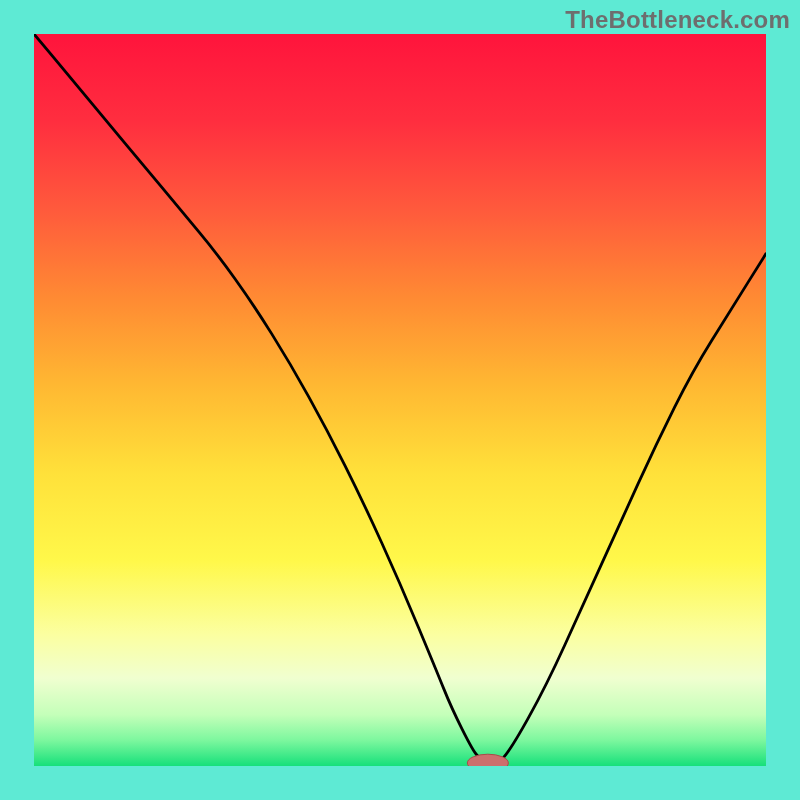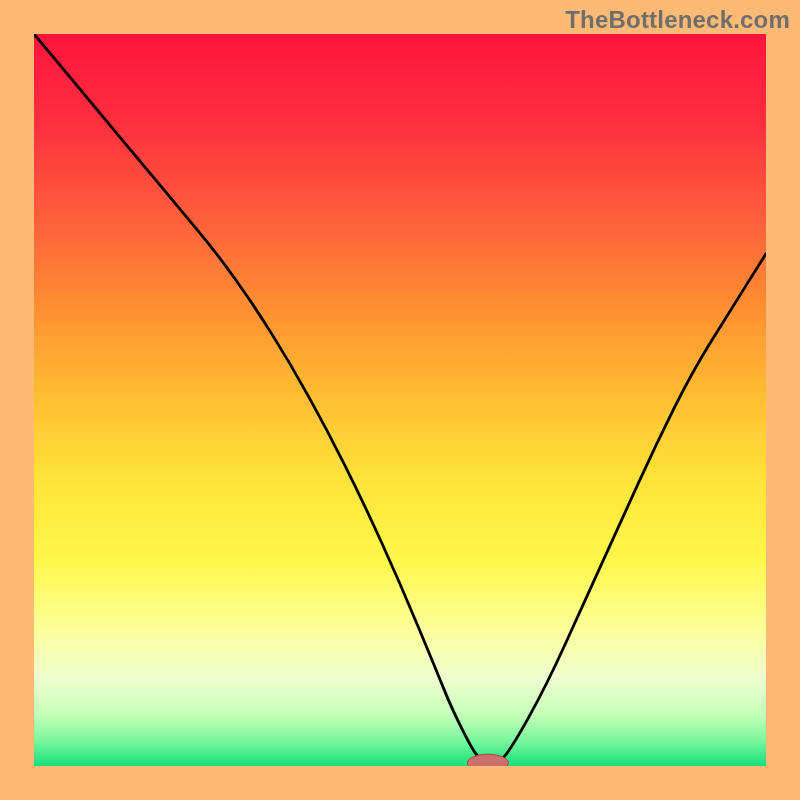--- a/index.html
+++ b/index.html
@@ -8,21 +8,21 @@
     width: 800px;
     height: 800px;
     background: #000;
     font-family: Arial, Helvetica, sans-serif;
     overflow: hidden;
   }
   .frame {
     position: relative;
     width: 800px;
     height: 800px;
-    background: #fdba74;
+    background: #5eead4;
   }
   .plot {
     position: absolute;
     left: 34px;
     top: 34px;
     width: 732px;
     height: 732px;
     overflow: hidden;
   }
   .watermark {

